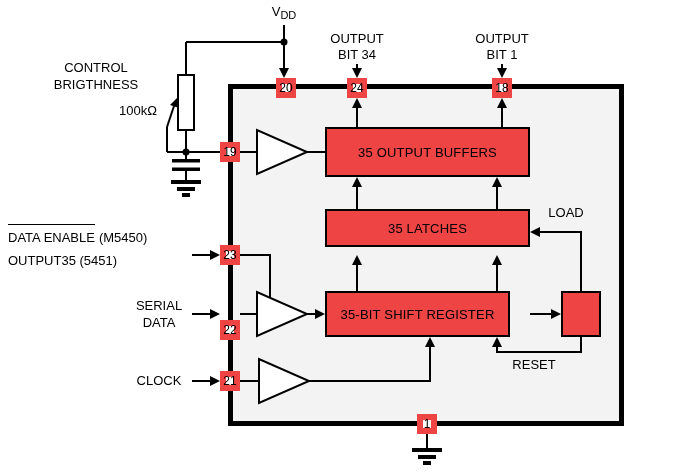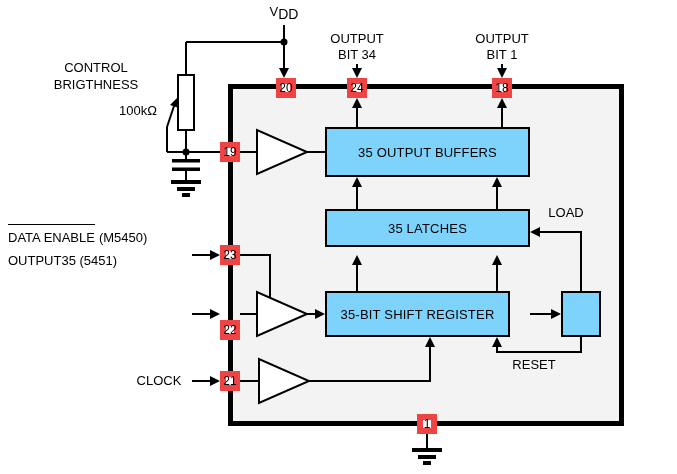--- a/index.html
+++ b/index.html
@@ -6,33 +6,33 @@
   .canvas{
     position:relative;width:677px;height:474px;background:#fff;overflow:hidden;
     font-family:"Liberation Sans",sans-serif;color:#000;
   }
   .chip-body{
     position:absolute;left:228px;top:84px;width:396px;height:342px;
     box-sizing:border-box;border:5px solid #000;background:#f3f3f3;
   }
   .wiring{position:absolute;left:0;top:0;}
   .block{
-    position:absolute;box-sizing:border-box;border:2px solid #000;background:#7dd3fc;
+    position:absolute;box-sizing:border-box;border:2px solid #000;background:#ef4444;
     display:flex;align-items:center;justify-content:center;
     font-size:13px;letter-spacing:.2px;white-space:nowrap;text-align:right;
   }
   .pin{
     position:absolute;width:20px;height:20px;box-sizing:border-box;
     border:6px solid #ef4444;background:#fff;display:flex;align-items:center;justify-content:center;
     font-size:12px;
   }
   .lbl{position:absolute;font-size:13px;line-height:16px;white-space:nowrap;}
   .center{text-align:center;transform:translateX(-50%);}
   .rightend{transform:translateX(-100%);}
-  .sub{font-size:14px;vertical-align:-3px;}
+  .sub{font-size:11px;vertical-align:-3px;}
   .overbar{display:inline-block;border-top:1.5px solid #000;padding-top:1px;}
   .suffix{margin-left:4px;}
 </style>
 </head>
 <body>
 
 <div class="canvas">
 
   <div class="chip-body"></div>
 
@@ -153,20 +153,24 @@
   <div class="lbl center" style="left:502px;top:31px;">
     <div>OUTPUT</div>
     <div>BIT 1</div>
   </div>
 
   <div class="lbl" style="left:8px;top:224px;line-height:23px;">
     <div><span class="overbar">DATA ENABLE</span><span class="suffix">(M5450)</span></div>
     <div>OUTPUT35 (5451)</div>
   </div>
 
+  <div class="lbl center" style="left:159px;top:297px;line-height:17px;">
+    <div>SERIAL</div>
+    <div>DATA</div>
+  </div>
 
   <div class="lbl center" style="left:159px;top:373px;">CLOCK</div>
 
   <div class="lbl center" style="left:566px;top:205px;">LOAD</div>
 
   <div class="lbl center" style="left:534px;top:357px;">RESET</div>
 
 </div>
 
 </body></html>

